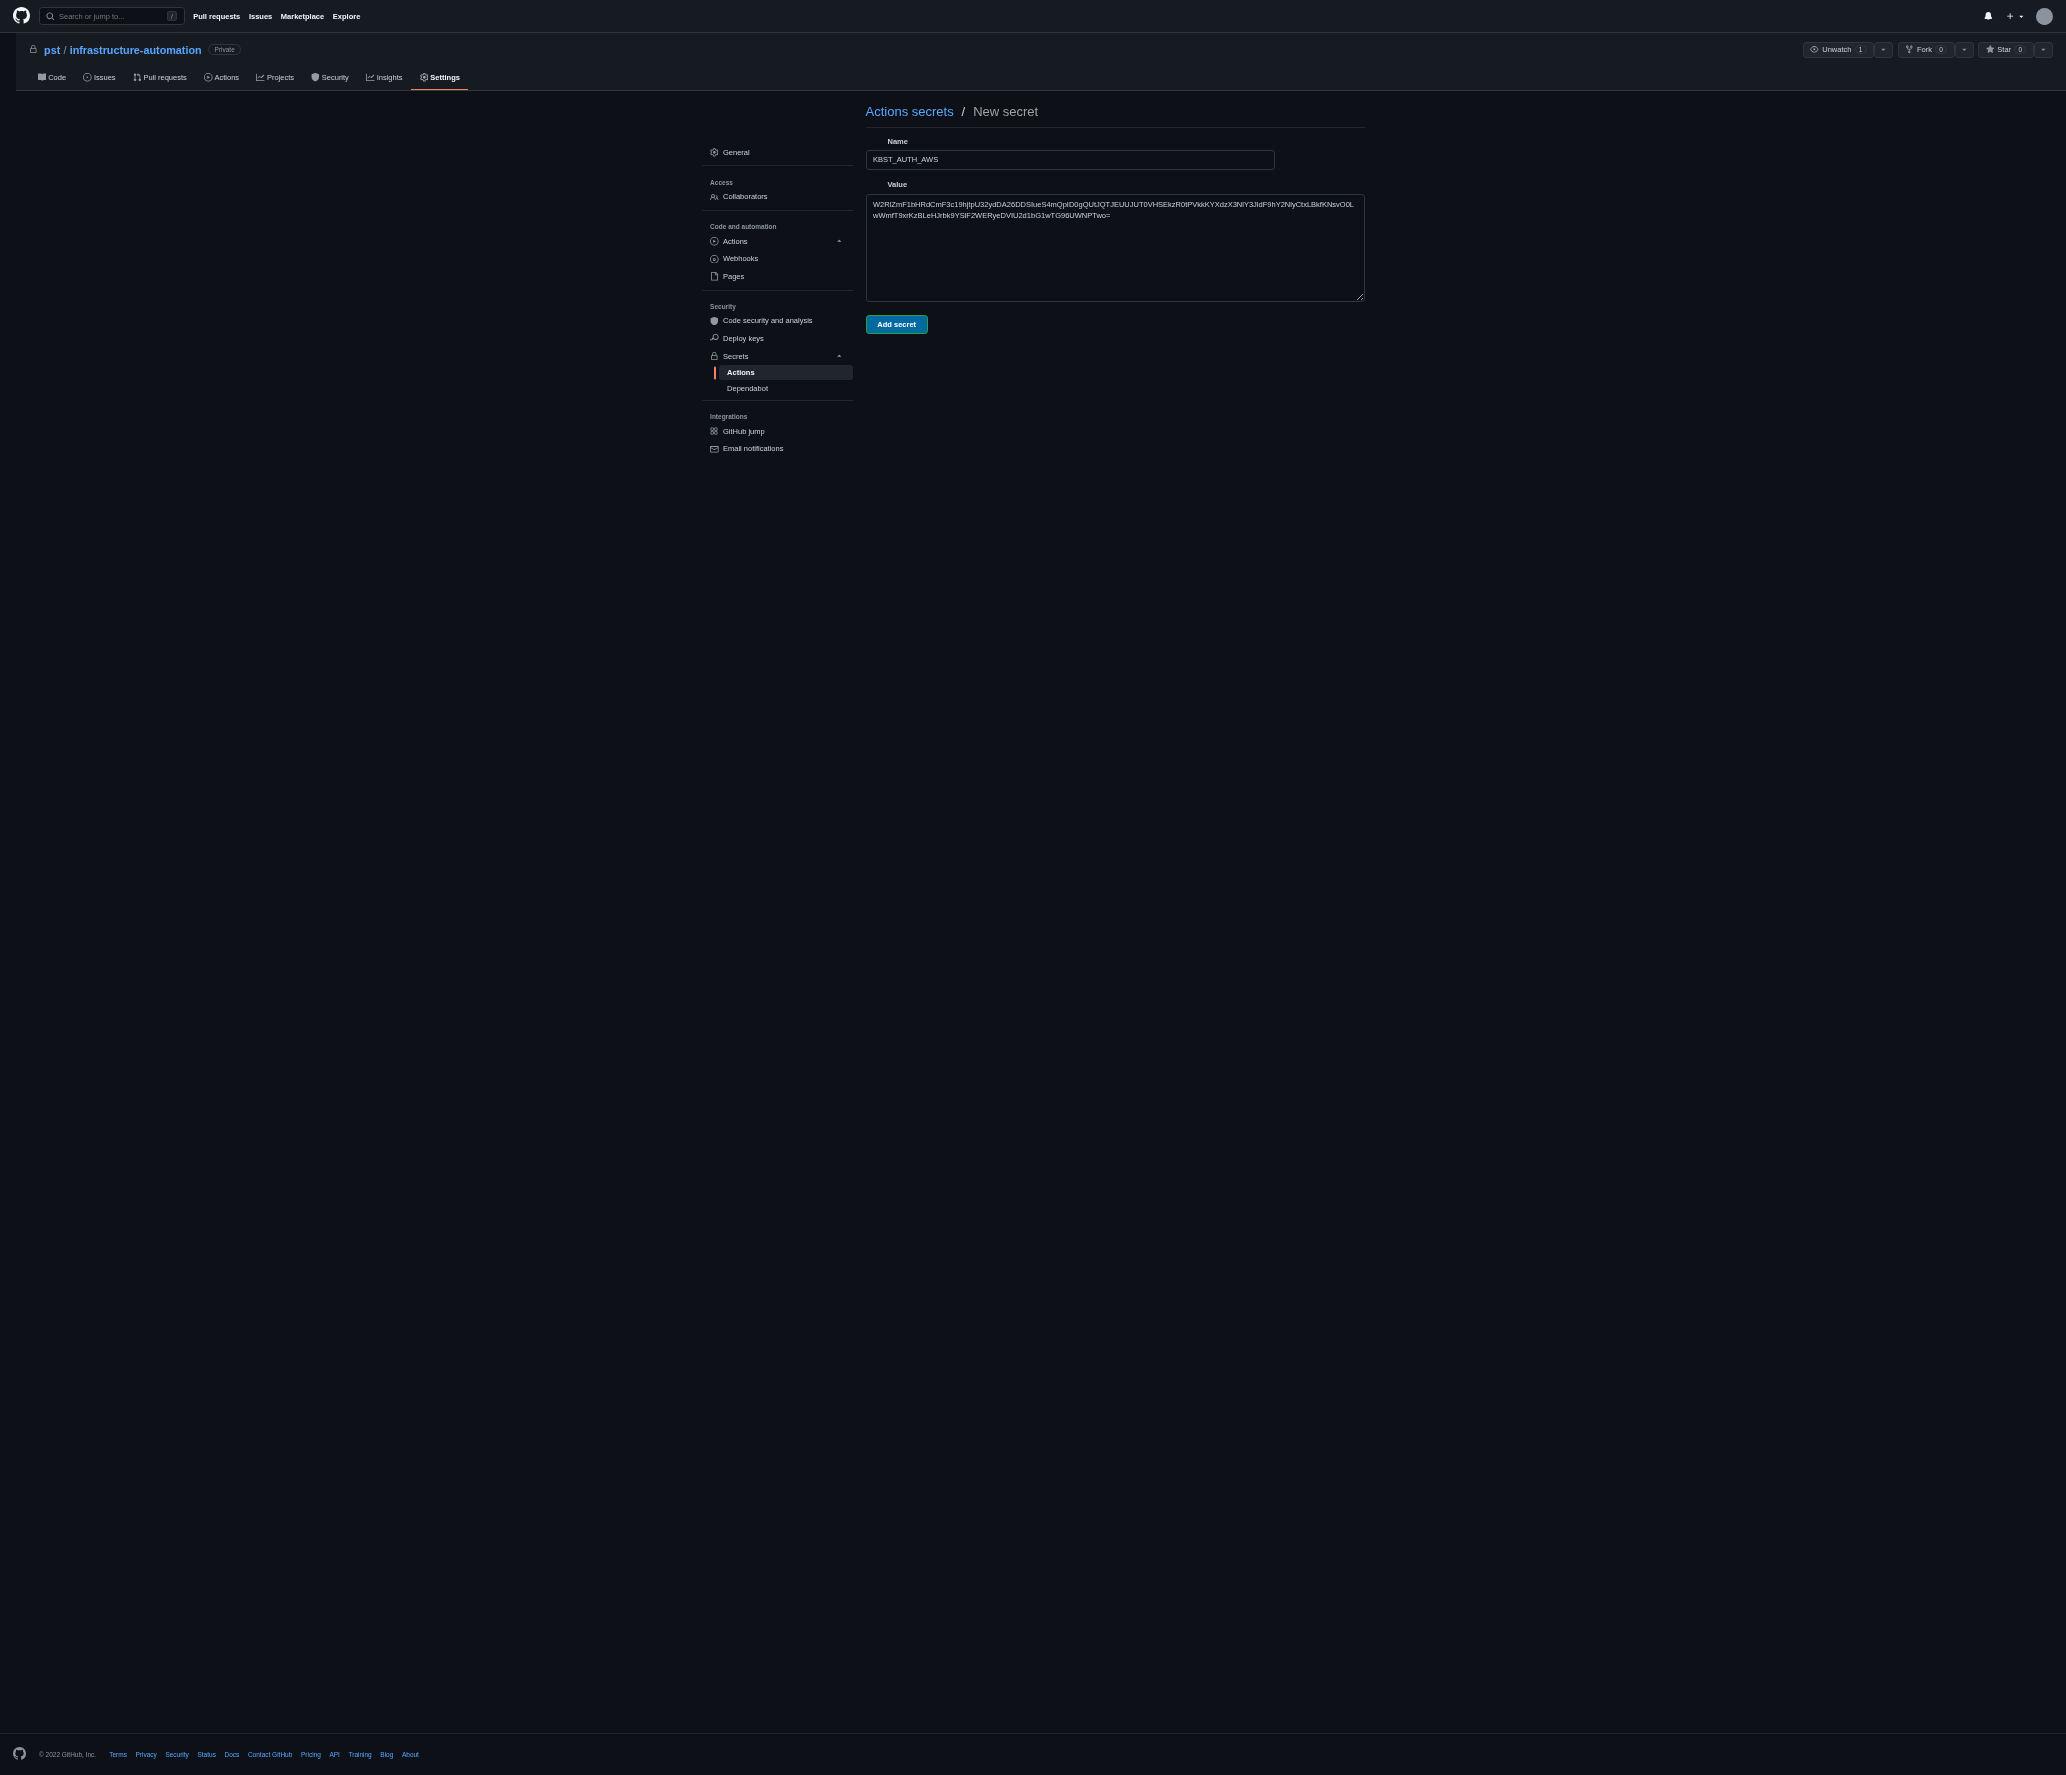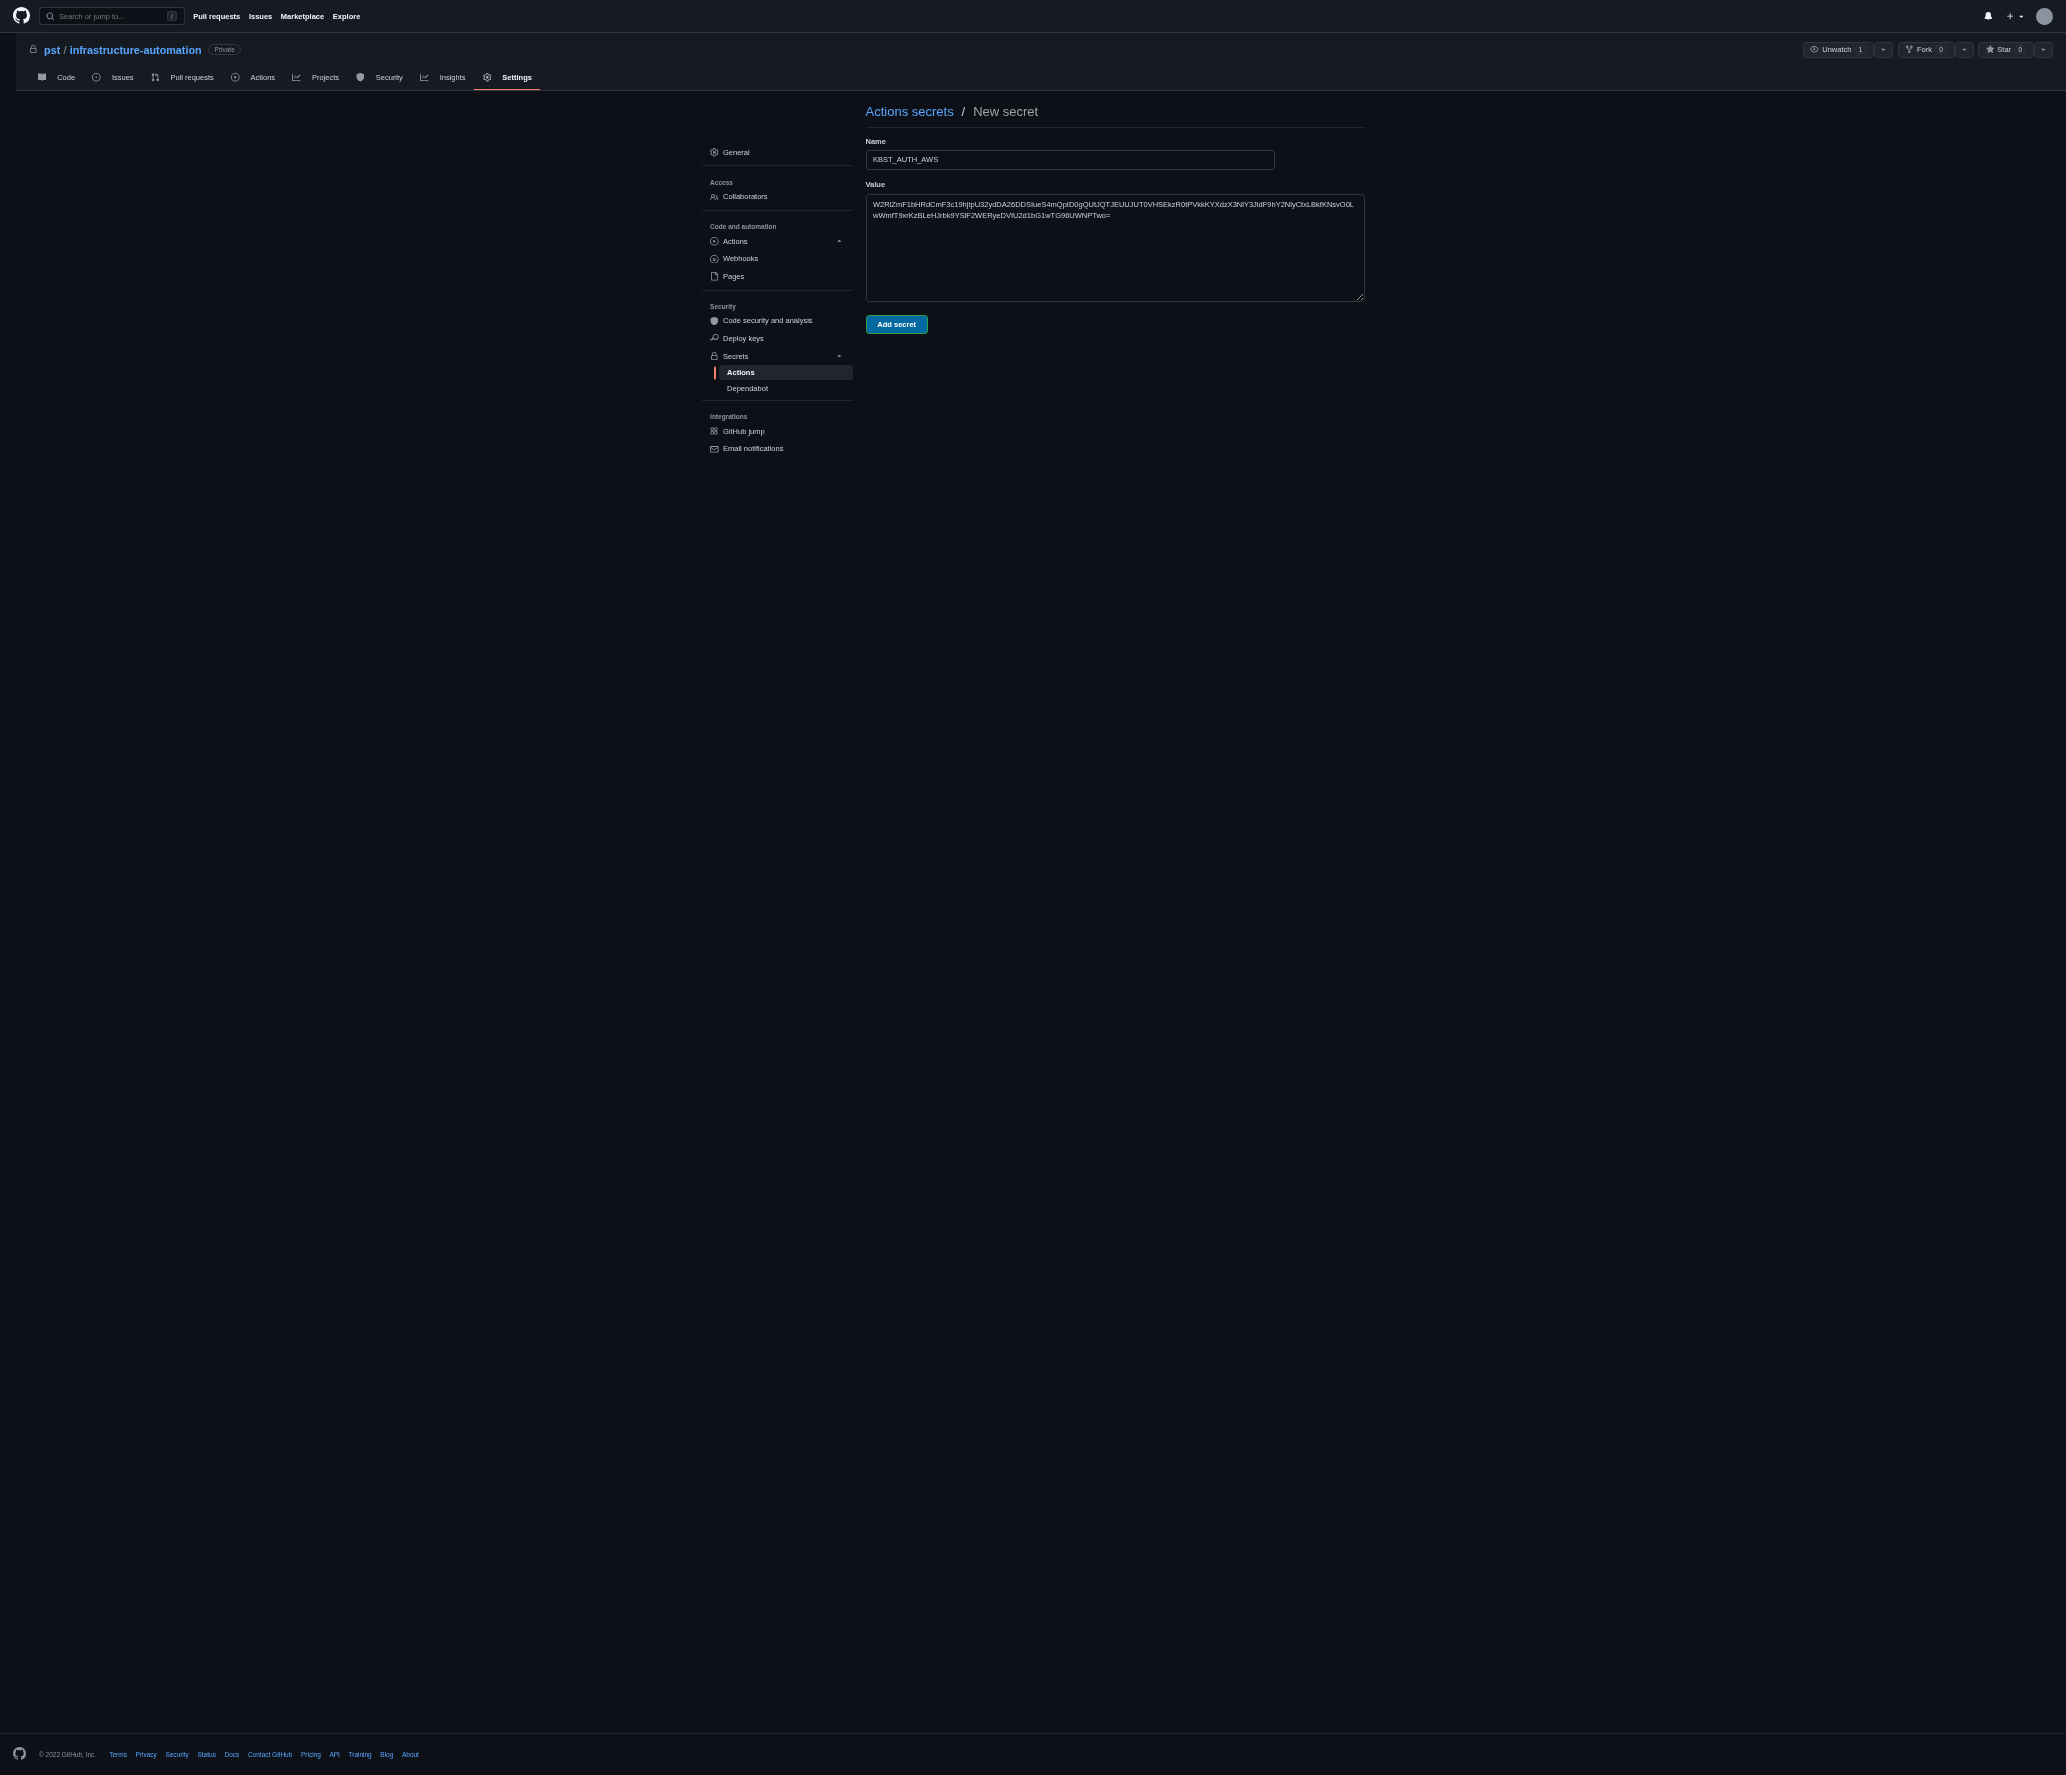--- a/index.html
+++ b/index.html
@@ -170,21 +170,21 @@
 
     
     .repo-nav {
       display: flex;
       gap: 0;
       margin-top: 0;
     }
     .repo-nav-item {
       display: flex;
       align-items: center;
-      gap: 11px;
+      gap: 2px;
       padding: 6.5px 8.6px;
       color: #c9d1d9;
       text-decoration: none;
       font-size: 7.5px;
       border-bottom: 1.1px solid transparent;
       cursor: pointer;
       white-space: nowrap;
     }
     .repo-nav-item.active {
       color: #f0f6fc;
@@ -294,20 +294,21 @@
 
     .form-group {
       margin-bottom: 10.8px;
     }
     .form-label {
       display: block;
       font-size: 7.5px;
       font-weight: 600;
       color: #c9d1d9;
       margin-bottom: 4.3px;
+      margin-left: 22px;
     }
     .form-input {
       width: 100%;
       background: #0d1117;
       border: 0.5px solid #30363d;
       border-radius: 3.2px;
       padding: 4.3px 6.5px;
       color: #c9d1d9;
       font-size: 7.5px;
       outline: none;

